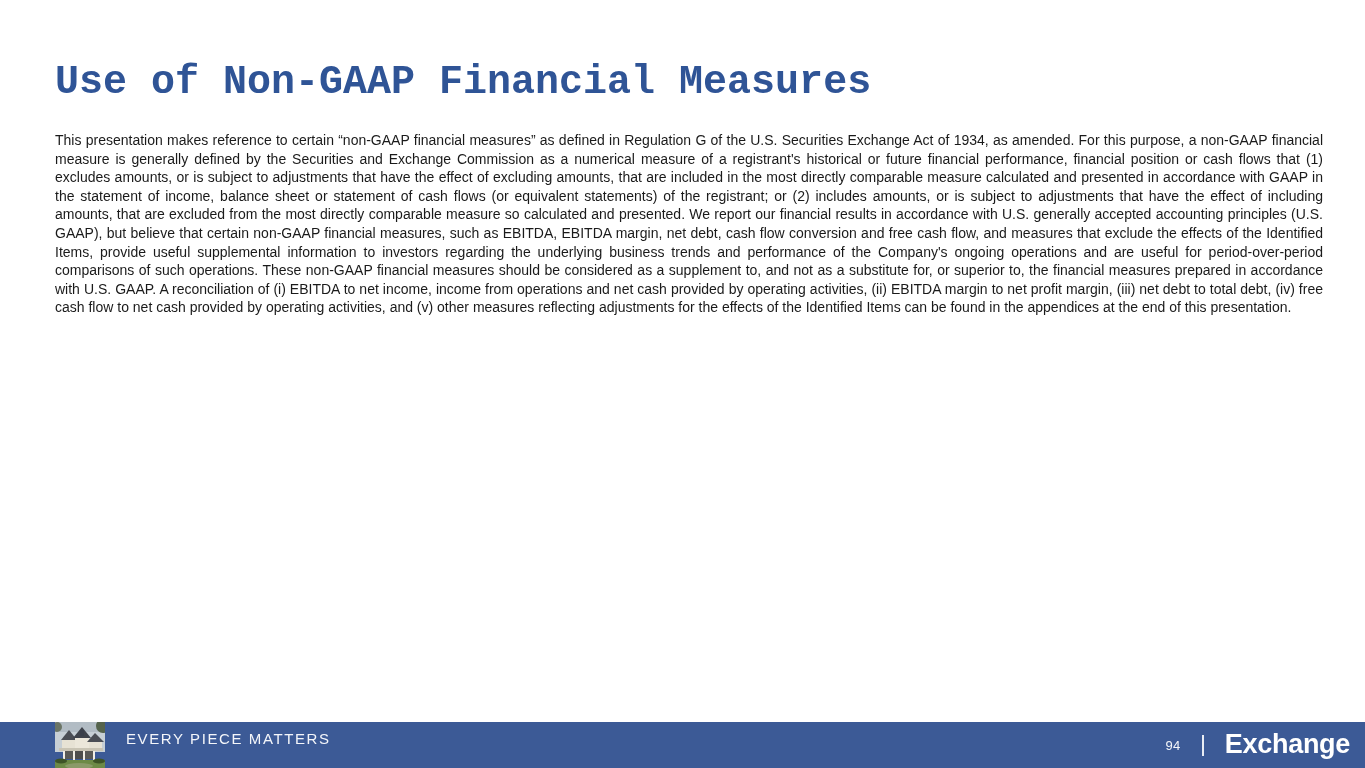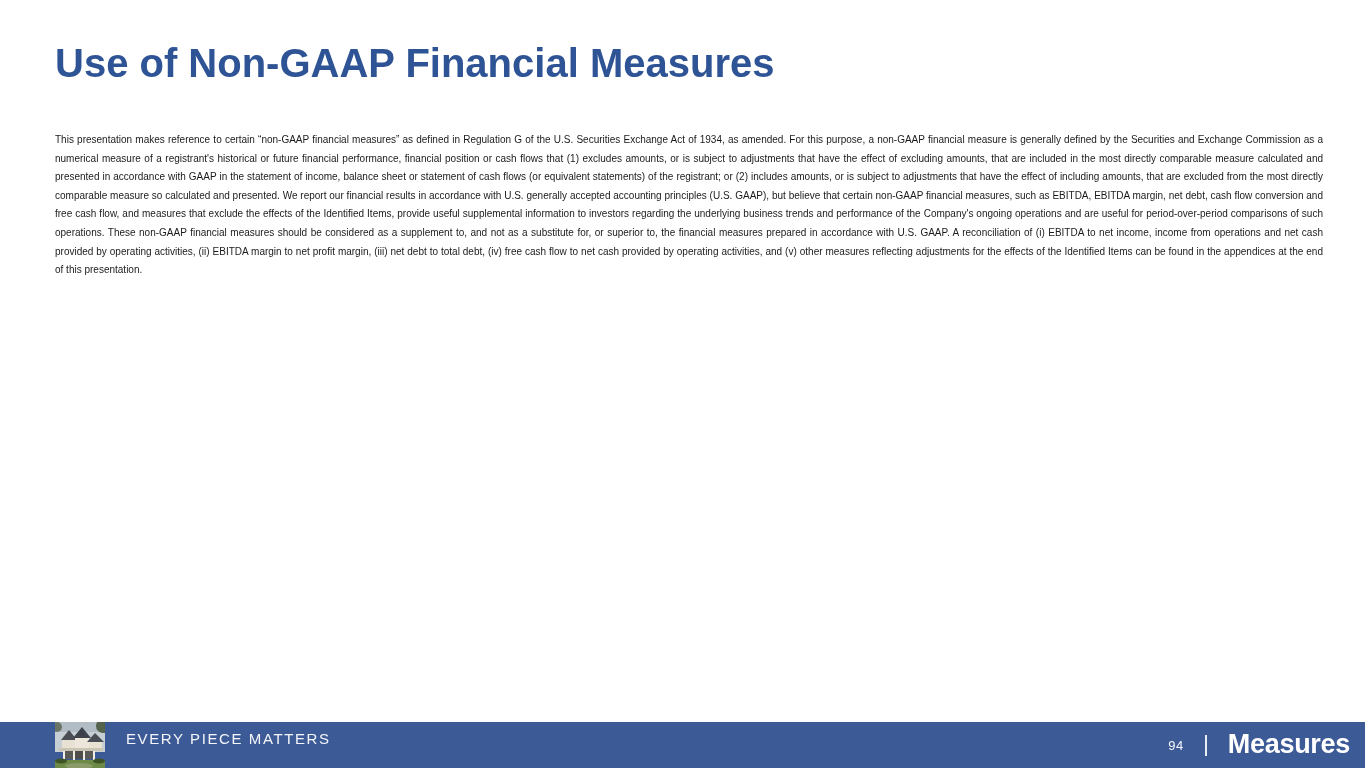--- a/index.html
+++ b/index.html
@@ -11,34 +11,35 @@
   }
   .slide {
     position: relative;
     width: 1365px;
     height: 768px;
     background: #ffffff;
   }
   .slide-title {
     position: absolute;
     left: 55px;
-    top: 40px;
+    top: 60px;
     font-size: 40px;
     font-weight: 700;
     letter-spacing: 0px;
     color: var(--title_color, #2F5496);
     line-height: 1.15;
     white-space: nowrap;
+    font-family: Liberation Mono, monospace;
   }
   .body-paragraph {
     position: absolute;
     left: 55px;
     top: 131px;
     width: 1268px;
-    font-size: 10px;
+    font-size: 14px;
     line-height: 18.6px;
     color: var(--body_text, #1A1A1A);
     text-align: justify;
     text-justify: inter-word;
   }
   .footer-bar {
     position: absolute;
     left: 0;
     bottom: 0;
     width: 1365px;
@@ -139,18 +140,18 @@
         <ellipse cx="44" cy="39" rx="6" ry="2.5" fill="#3e5426"></ellipse>
         <ellipse cx="24" cy="44" rx="14" ry="3" fill="#8a9a68"></ellipse>
       </svg>
     </div>
 
     <div class="footer-tagline">EVERY PIECE MATTERS</div>
 
     <div class="footer-right">
       <span class="page-number">94</span>
       <span class="footer-divider"></span>
-      <span class="westlake-logo">Measures</span>
+      <span class="westlake-logo">Exchange</span>
     </div>
 
   </div>
 
 </div>
 
 </body></html>

